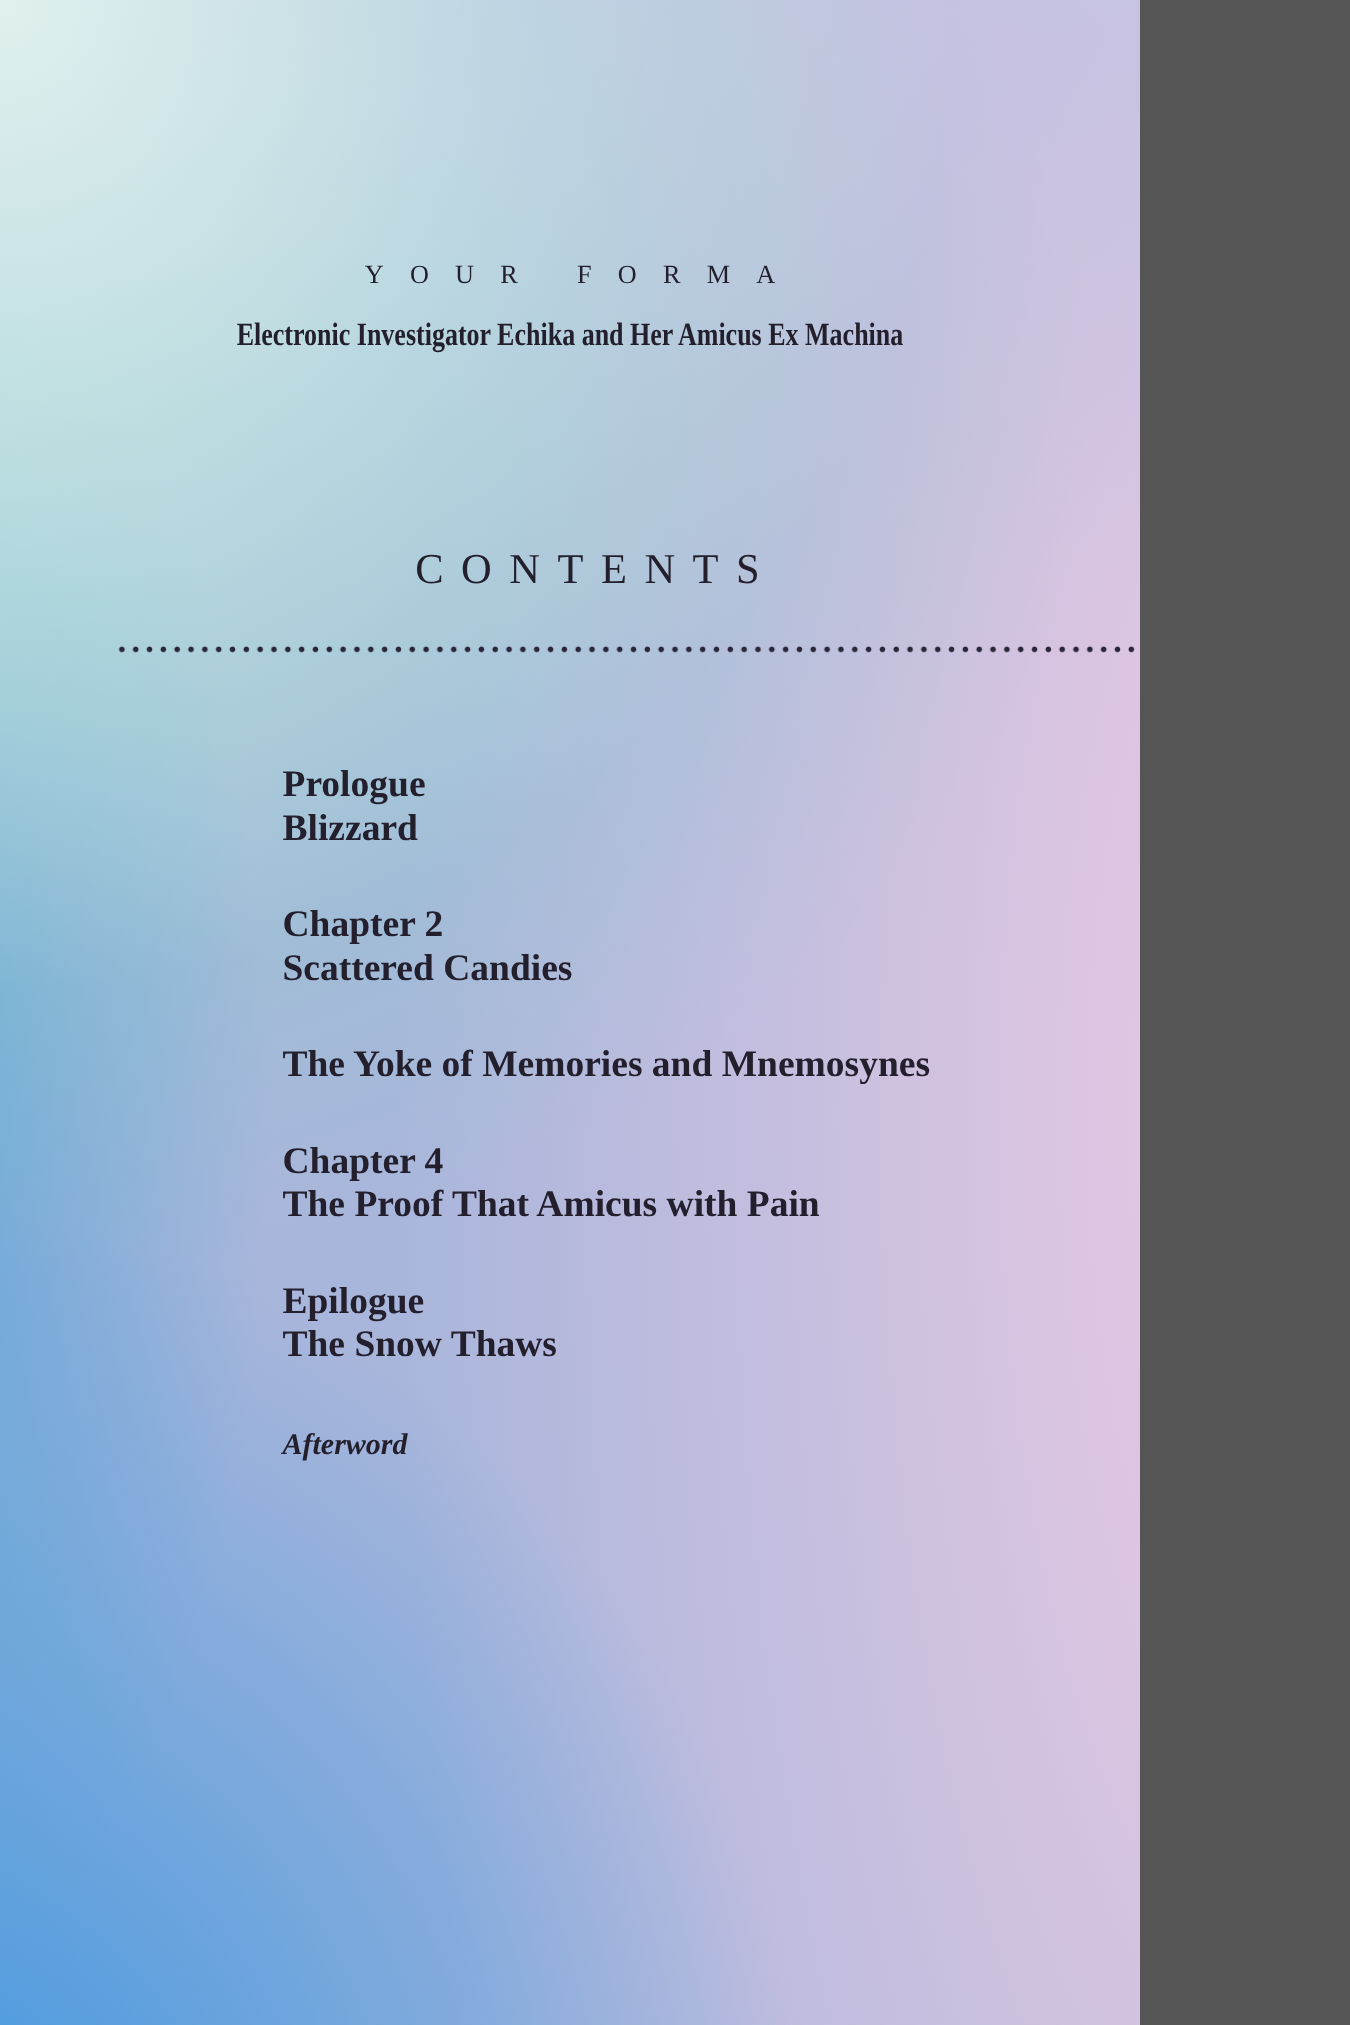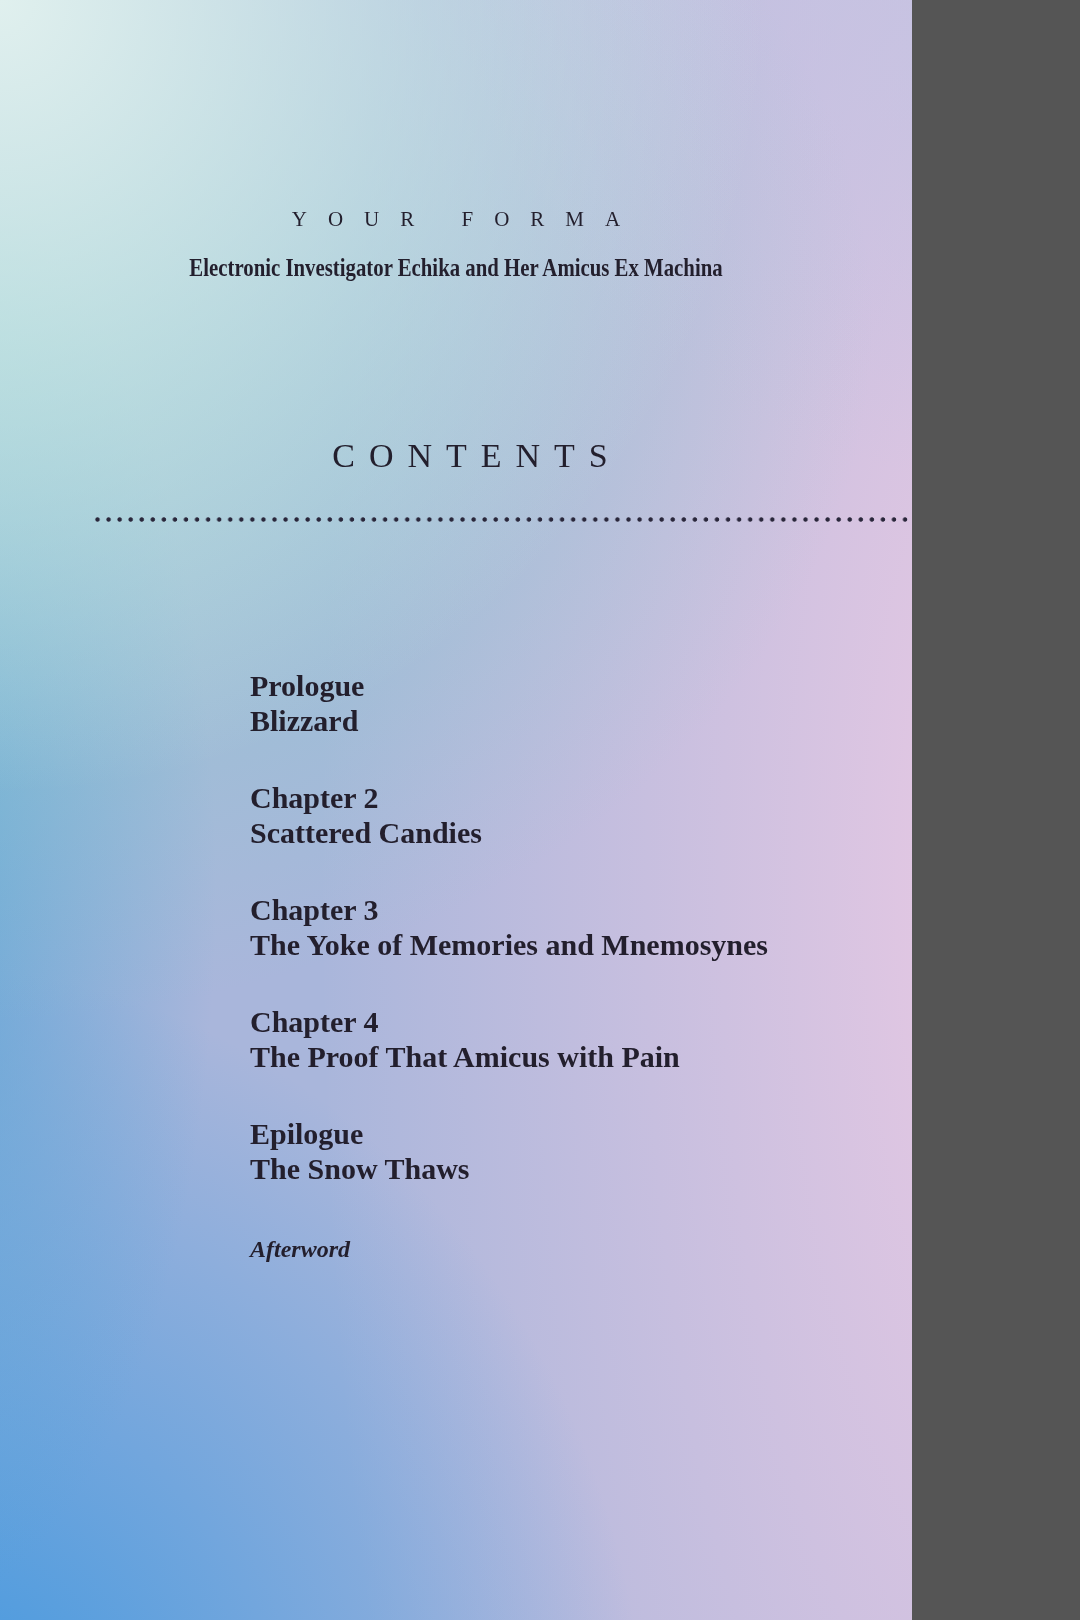--- a/index.html
+++ b/index.html
@@ -70,23 +70,22 @@
     top: 516px;
     left: 94px;
     width: 861px;
     height: 7px;
     background-image: radial-gradient(circle at 3.5px 3.5px, #29263a 1.8px, rgba(41,38,58,0) 2.6px);
     background-size: 11.07px 7px;
     background-repeat: repeat-x;
   }
   .toc {
     position: absolute;
-    top: 668px;
+    top: 610px;
     left: 226px;
-    margin-left: 24px;
   }
   .toc-entry {
     margin: 0 0 42px 0;
     font-size: 30px;
     font-weight: 700;
     line-height: 35px;
     white-space: nowrap;
   }
   .toc-afterword {
     margin-top: 46px;
@@ -116,21 +115,20 @@
       <div>Blizzard</div>
     </div>
 
 
     <div class="toc-entry">
       <div>Chapter 2</div>
       <div>Scattered Candies</div>
     </div>
 
     <div class="toc-entry">
-      <div>Chapter 3</div>
       <div>The Yoke of Memories and Mnemosynes</div>
     </div>
 
     <div class="toc-entry">
       <div>Chapter 4</div>
       <div>The Proof That Amicus with Pain</div>
     </div>
 
     <div class="toc-entry">
       <div>Epilogue</div>

